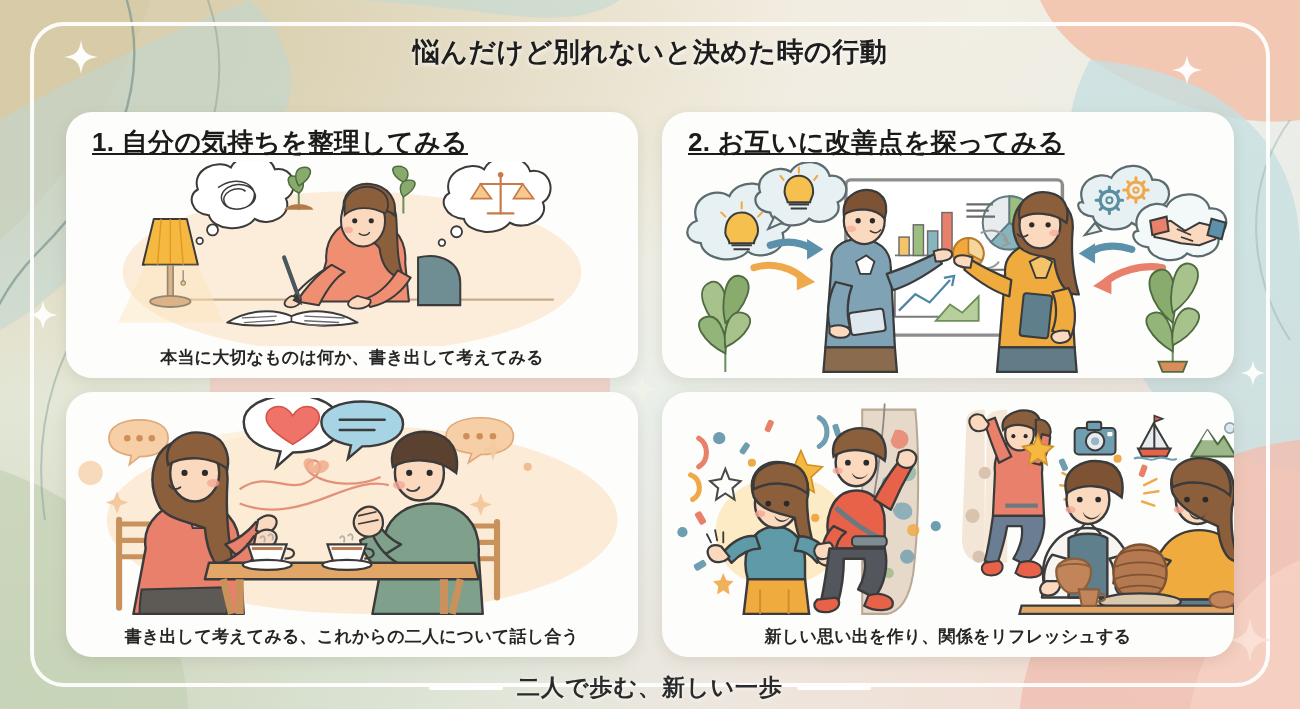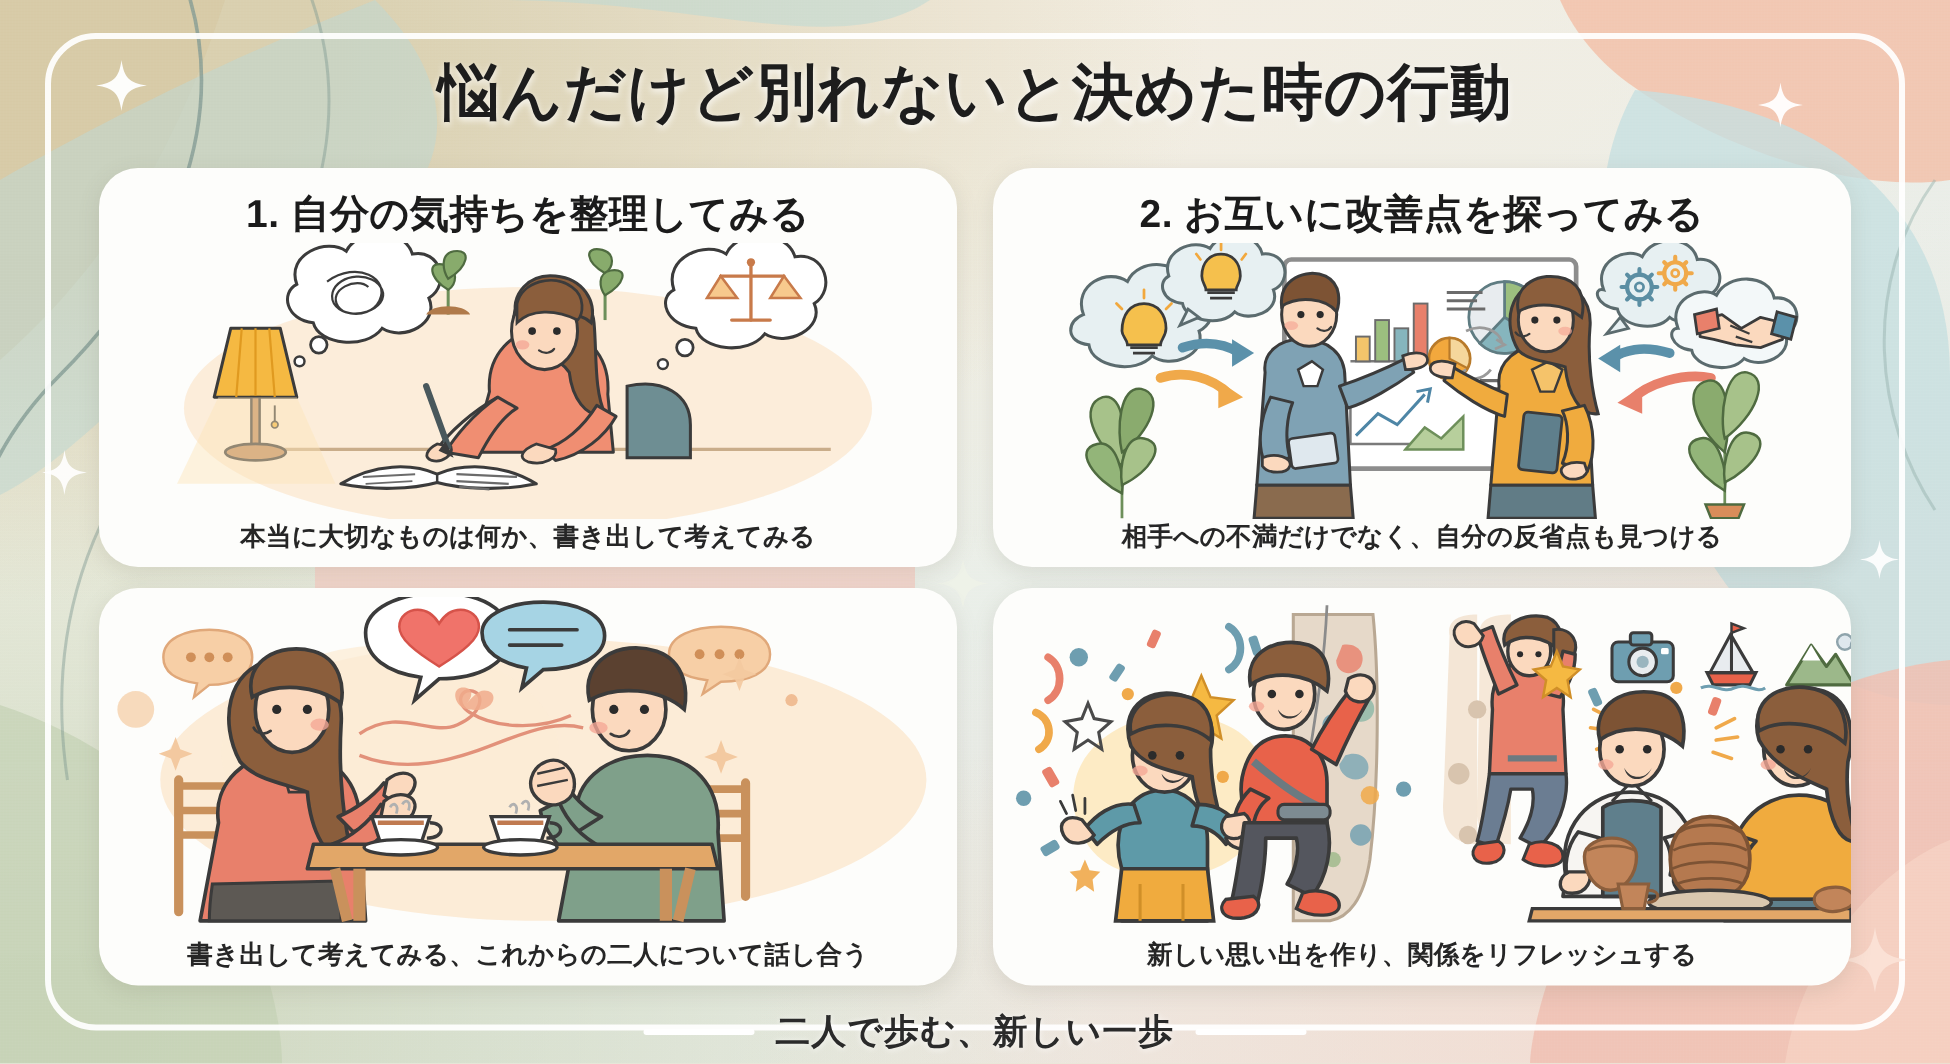--- a/index.html
+++ b/index.html
@@ -33,21 +33,21 @@
     position:absolute; left:30px; top:22px; right:30px; bottom:22px;
     border:4px solid rgba(255,255,255,.92);
     border-radius:34px;
     pointer-events:none;
   }
 
   
   #title {
     position:absolute; left:0; right:0; top:34px;
     text-align:center;
-    font-size:41px; font-weight:700; color:#1d1d1d;
+    font-size:27px; font-weight:700; color:#1d1d1d;
     letter-spacing:.5px;
     text-shadow:0 2px 5px rgba(255,255,255,.85);
     z-index:6;
   }
 
   
   #grid {
     position:absolute; left:66px; top:112px;
     width:1168px; height:545px;
     display:grid;
@@ -59,24 +59,24 @@
   .card {
     background:#fdfdfb;
     border-radius:26px;
     box-shadow:0 4px 14px rgba(120,110,95,.16);
     display:flex; flex-direction:column;
     overflow:hidden;
     position:relative;
     padding:6px 0 0 0;
   }
   .card-title {
-    text-align:center;
     font-size:26px; font-weight:700; color:#1b1b1b;
     padding:7px 26px 2px;
     letter-spacing:.3px;
+    text-decoration:underline;
   }
   .card-art { flex:1; position:relative; overflow:hidden; }
   .card-art svg { position:absolute; inset:0; width:100%; height:100%; }
   .card-caption {
     text-align:center;
     font-size:17px; font-weight:700; color:#262626;
     padding:0 8px 9px;
     letter-spacing:.2px;
   }
 
@@ -370,21 +370,20 @@
 
         <path d="M342 110 C328 104 312 96 302 90 L296 100 C308 110 326 122 340 126 Z" fill="#f0ab3e" stroke="#3b3b3b" stroke-width="2.2" stroke-linejoin="round"></path>
         <path d="M304 88 C294 84 286 86 286 91 C286 96 294 98 302 98 Z" fill="#fbd9be" stroke="#3b3b3b" stroke-width="2"></path>
 
         <path d="M398 118 C406 134 406 154 400 166 L382 160 C388 146 386 130 382 122 Z" fill="#f0ab3e" stroke="#3b3b3b" stroke-width="2.2" stroke-linejoin="round"></path>
         <rect x="352" y="124" width="28" height="42" rx="3" transform="rotate(6 366 145)" fill="#5f7f8c" stroke="#3b3b3b" stroke-width="2"></rect>
         <path d="M398 160 C388 158 378 162 382 168 C386 174 398 172 400 166 Z" fill="#fbd9be" stroke="#3b3b3b" stroke-width="2"></path>
         <path d="M330 176 L404 176 L406 200 L328 200 Z" fill="#617c86" stroke="#3b3b3b" stroke-width="2.2"></path>
       </svg>
     </div>
-    <div class="card-caption">相手への不満だけでなく、自分の反省点も見つける</div>
   </div>
 
   <div class="card">
     <div class="card-art">
       <svg viewBox="0 0 560 200" preserveAspectRatio="xMidYMid meet">
         <ellipse cx="290" cy="108" rx="250" ry="92" fill="#fbe4c8" opacity=".7"></ellipse>
         <ellipse cx="190" cy="90" rx="110" ry="70" fill="#fcecd6" opacity=".75"></ellipse>
         <circle cx="24" cy="62" r="12" fill="#f6d3b0" opacity=".85"></circle>
 
         <path d="M42 28 C42 16 56 10 72 10 C88 10 100 16 100 28 C100 40 88 46 72 46 L62 54 L64 45 C50 43 42 38 42 28 Z" fill="#f7cfa6" stroke="#e0a87a" stroke-width="1.6"></path>

